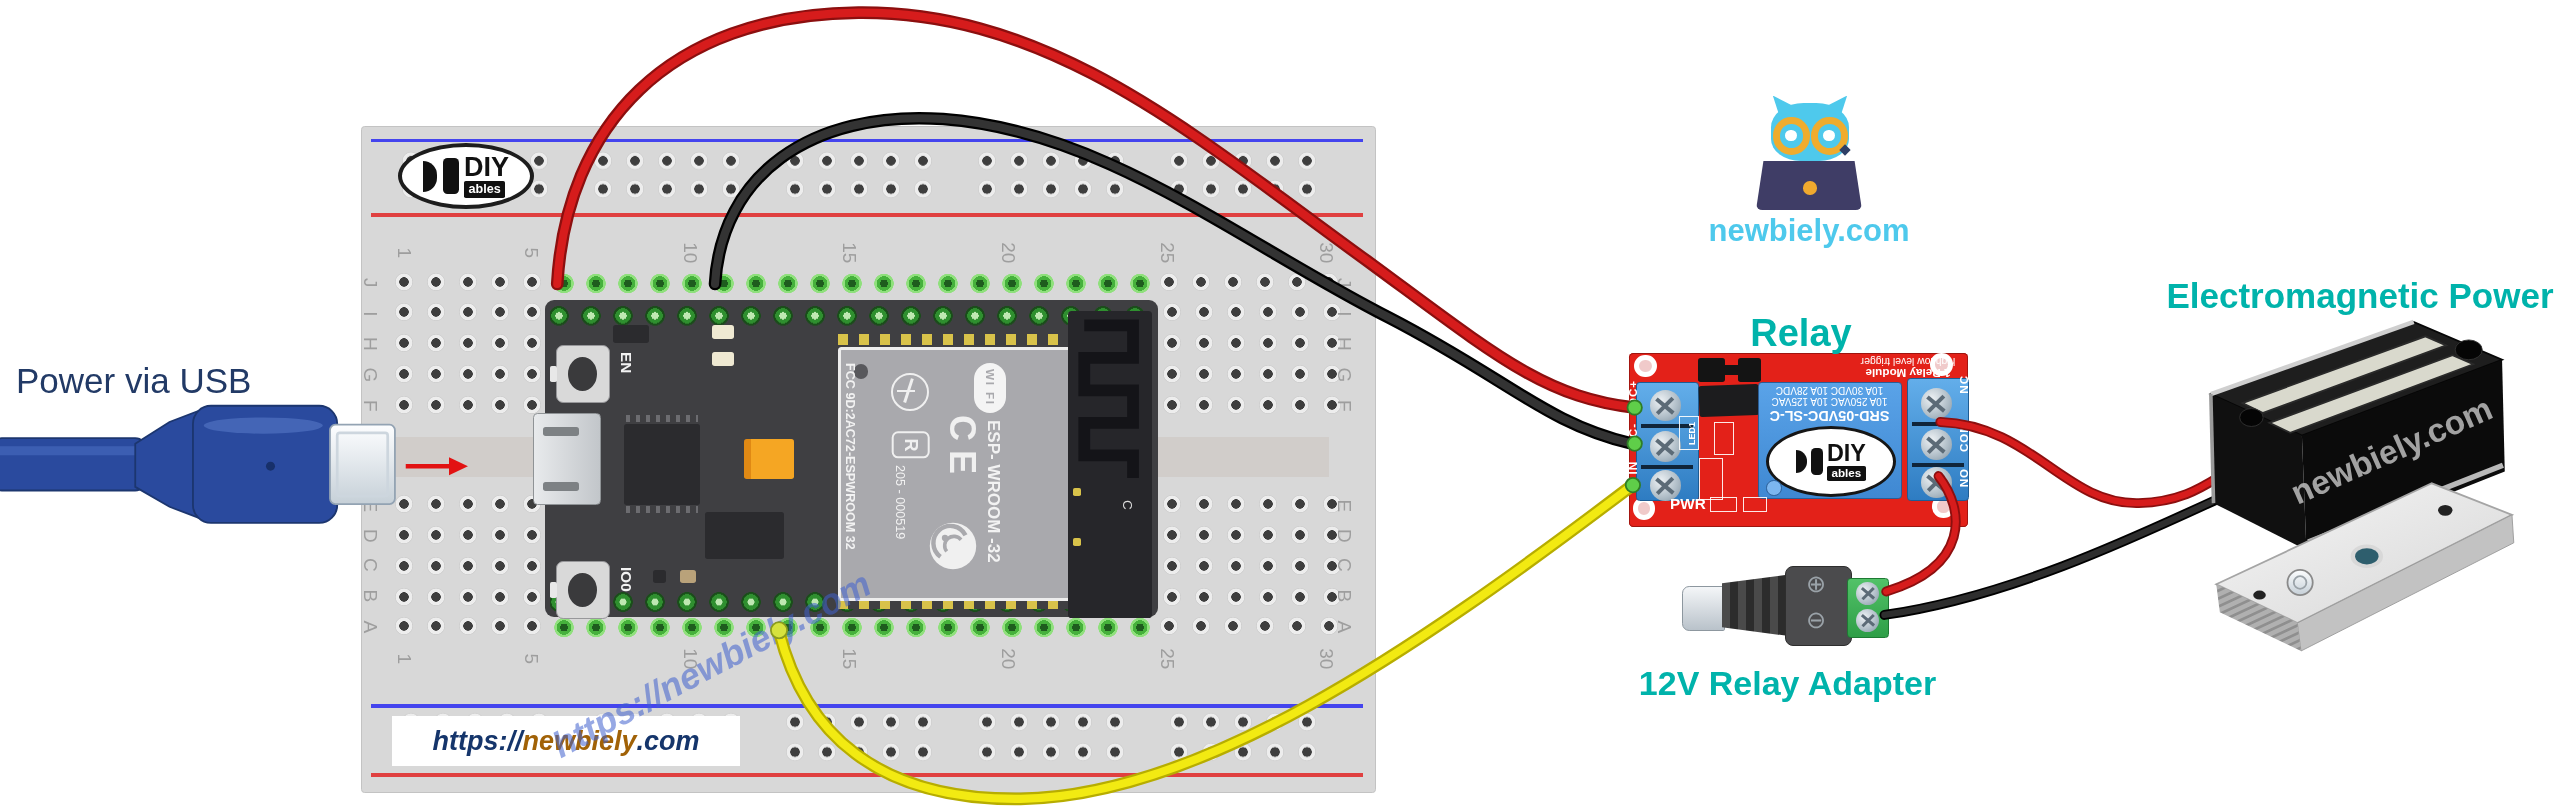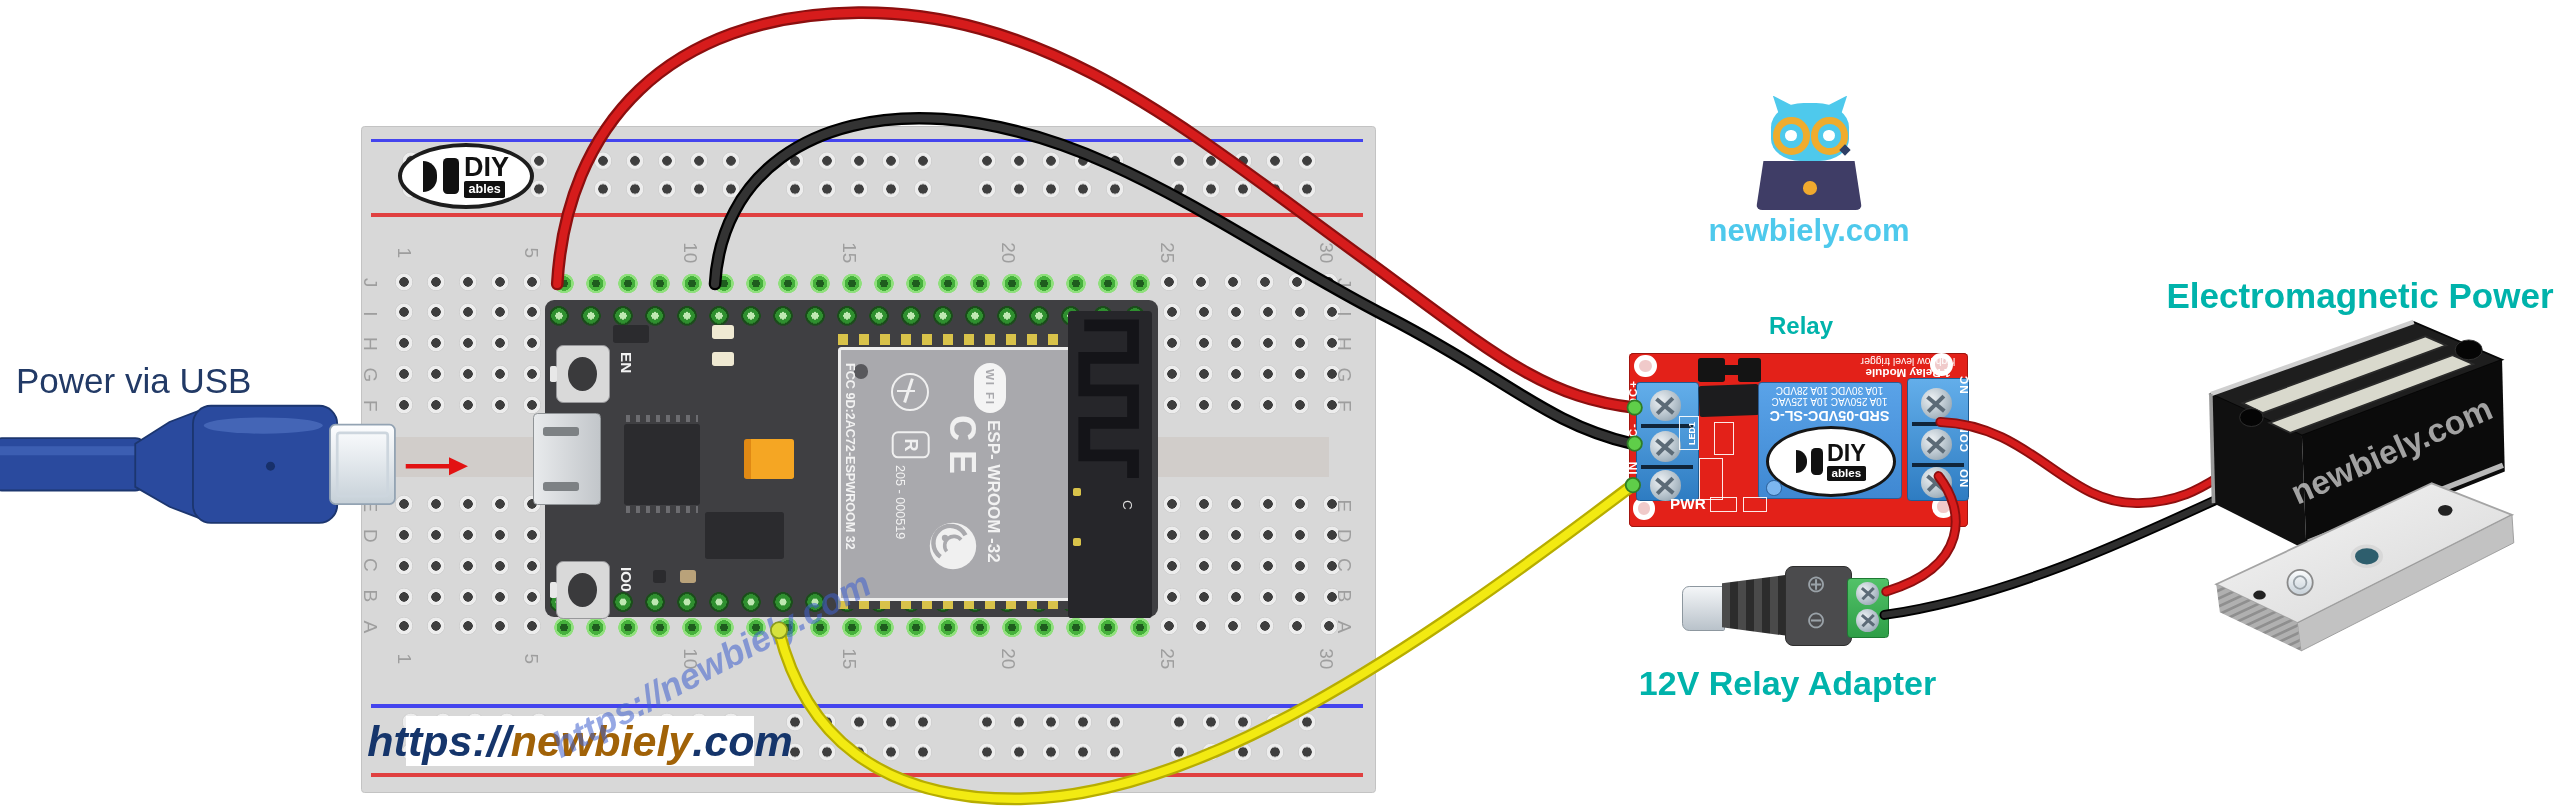--- a/index.html
+++ b/index.html
@@ -29,22 +29,22 @@
     font-size:19px;color:#9e9e9e;transform:rotate(90deg);}
   #bb-channel{left:9px;top:310px;width:958px;height:40px;background:#cfc9c5;opacity:.75;}
 
   
   .diy-oval{background:#ffffff;border:4.5px solid #1d1d1d;border-radius:50%;display:flex;align-items:center;justify-content:center;gap:5.4px;text-align:center;}
   .diy-half{width:14.4px;height:31px;background:#111;border-radius:0 31px 31px 0;}
   .diy-bar{width:16px;height:36px;background:#111;border-radius:4.5px;}
   .diy-txt{font-weight:bold;color:#111;line-height:1;}
   .diy-ables{background:#111;color:#fff;font-weight:bold;padding:0.9px 4.5px;border-radius:1.8px;line-height:1.15;}
 
-  #bb-url-box{left:44px;top:589px;width:348px;height:50px;background:#ffffff;display:flex;align-items:center;justify-content:center;
-    font-style:italic;font-weight:bold;font-size:43px;}
+  #bb-url-box{left:30px;top:589px;width:348px;height:50px;background:#ffffff;display:flex;align-items:center;justify-content:center;
+    font-style:italic;font-weight:bold;font-size:27px;}
   #bb-url-box .navy{color:#15356b;} #bb-url-box .cyan{color:#a16207;}
 
   
   #esp32{left:545px;top:300px;width:613px;height:317px;background:#3f3f42;border-radius:9px;z-index:2;}
   .pad-row{position:absolute;
     background-image:radial-gradient(circle at 50% 50%, #bfe8b2 0 3.6px, #2f8f2f 3.6px 7.7px, #1a4d1a 7.7px 9.5px, rgba(0,0,0,0) 10px);
     background-size:32px 21.6px;background-position:-7px 0;}
   .castellation{position:absolute;height:10.8px;
     background-image:repeating-linear-gradient(90deg,#d8c24a 0 10px, #3f3f42 10px 21px);}
   .tact{position:absolute;width:52px;height:56px;background:#d9d9d9;border:0.9px solid #97979a;border-radius:7.2px;}
@@ -119,21 +119,21 @@
     clip-path:polygon(0 14%,100% 0,100% 100%,0 86%);}
   #jack-body{position:absolute;left:103px;top:1.8px;width:65px;height:78px;background:#4b4b4d;border:0.9px solid #2e2e2e;border-radius:8px;}
   .pol{position:absolute;left:20px;font-size:24px;color:#9aa2a8;line-height:1;}
   #jack-green{position:absolute;left:165px;top:13.5px;width:40px;height:58px;background:linear-gradient(180deg,#52c268,#2e9e47);
     border:0.9px solid #1e7a33;border-radius:3.6px;}
   #adapter-label{left:1598px;top:664px;width:379px;text-align:center;font-size:34px;font-weight:bold;z-index:7;}
 
   
   .teal{color:#00b3ab;}
   #label-usb{left:16px;top:361px;width:289px;font-size:35px;color:#223a66;z-index:7;}
-  #label-relay{left:1711px;top:312px;width:180px;text-align:center;font-size:24px;font-weight:bold;z-index:7;}
+  #label-relay{left:1711px;top:312px;width:180px;text-align:center;font-size:38px;font-weight:bold;z-index:7;}
   #label-lock{left:2155px;top:276px;width:410px;text-align:center;font-size:35px;font-weight:bold;z-index:7;}
   #logo{left:1706px;top:92px;width:206px;height:153px;z-index:7;}
   #owl-head{position:absolute;left:65px;top:10.8px;width:78px;height:58px;background:#4ec9ec;border-radius:42% 42% 38% 38%;}
   .owl-ear{position:absolute;top:-7.2px;width:23.4px;height:21.6px;background:#4ec9ec;}
   .owl-ear.left{left:1.8px;clip-path:polygon(0 0,100% 55%,30% 100%);}
   .owl-ear.right{right:1.8px;clip-path:polygon(100% 0,0 55%,70% 100%);}
   .owl-glass{position:absolute;top:14.4px;width:23.4px;height:23.4px;background:#4ec9ec;border:7.2px solid #efac2e;border-radius:50%;}
   .owl-eye{position:absolute;left:5.4px;top:5.4px;width:11.7px;height:11.7px;background:#fff;border-radius:50%;}
   #owl-beak{position:absolute;left:70px;top:43px;width:8px;height:8px;background:#2e3f66;transform:rotate(45deg);}
   #laptop{position:absolute;left:50px;top:69px;width:106px;height:49px;background:#3f3d66;border-radius:6.3px;

